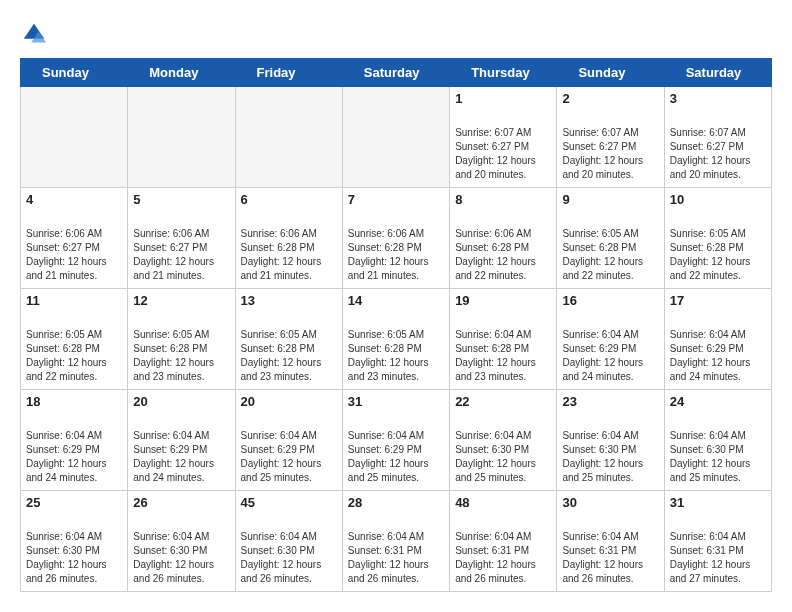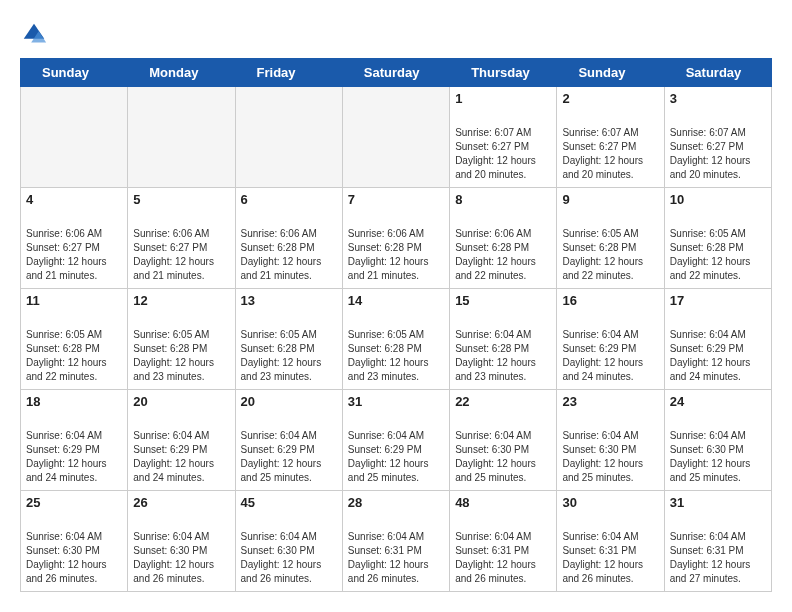--- a/index.html
+++ b/index.html
@@ -163,21 +163,21 @@
         </td>
         <td>
           <span class="day-number">13</span>
           <div class="day-info">Sunrise: 6:05 AM<br>Sunset: 6:28 PM<br>Daylight: 12 hours<br>and 23 minutes.</div>
         </td>
         <td>
           <span class="day-number">14</span>
           <div class="day-info">Sunrise: 6:05 AM<br>Sunset: 6:28 PM<br>Daylight: 12 hours<br>and 23 minutes.</div>
         </td>
         <td>
-          <span class="day-number">15</span>
+          <span class="day-number">19</span>
           <div class="day-info">Sunrise: 6:04 AM<br>Sunset: 6:28 PM<br>Daylight: 12 hours<br>and 23 minutes.</div>
         </td>
         <td>
           <span class="day-number">16</span>
           <div class="day-info">Sunrise: 6:04 AM<br>Sunset: 6:29 PM<br>Daylight: 12 hours<br>and 24 minutes.</div>
         </td>
         <td>
           <span class="day-number">17</span>
           <div class="day-info">Sunrise: 6:04 AM<br>Sunset: 6:29 PM<br>Daylight: 12 hours<br>and 24 minutes.</div>
         </td>

